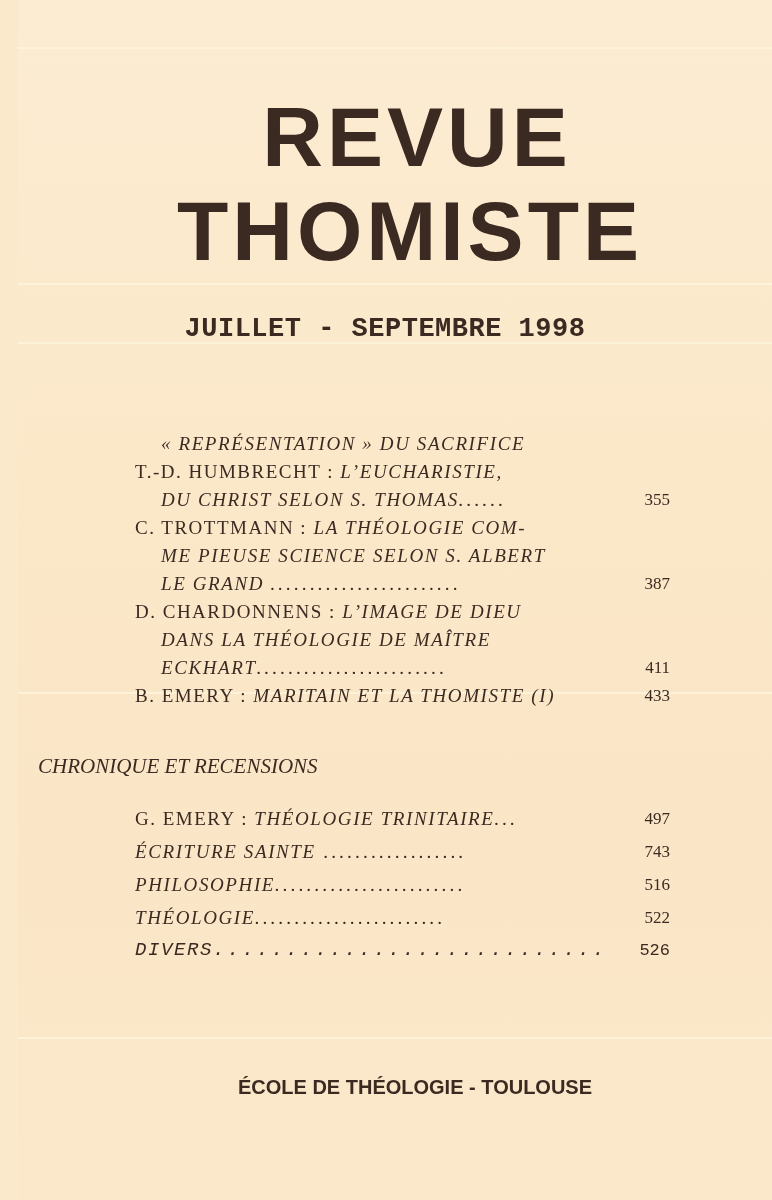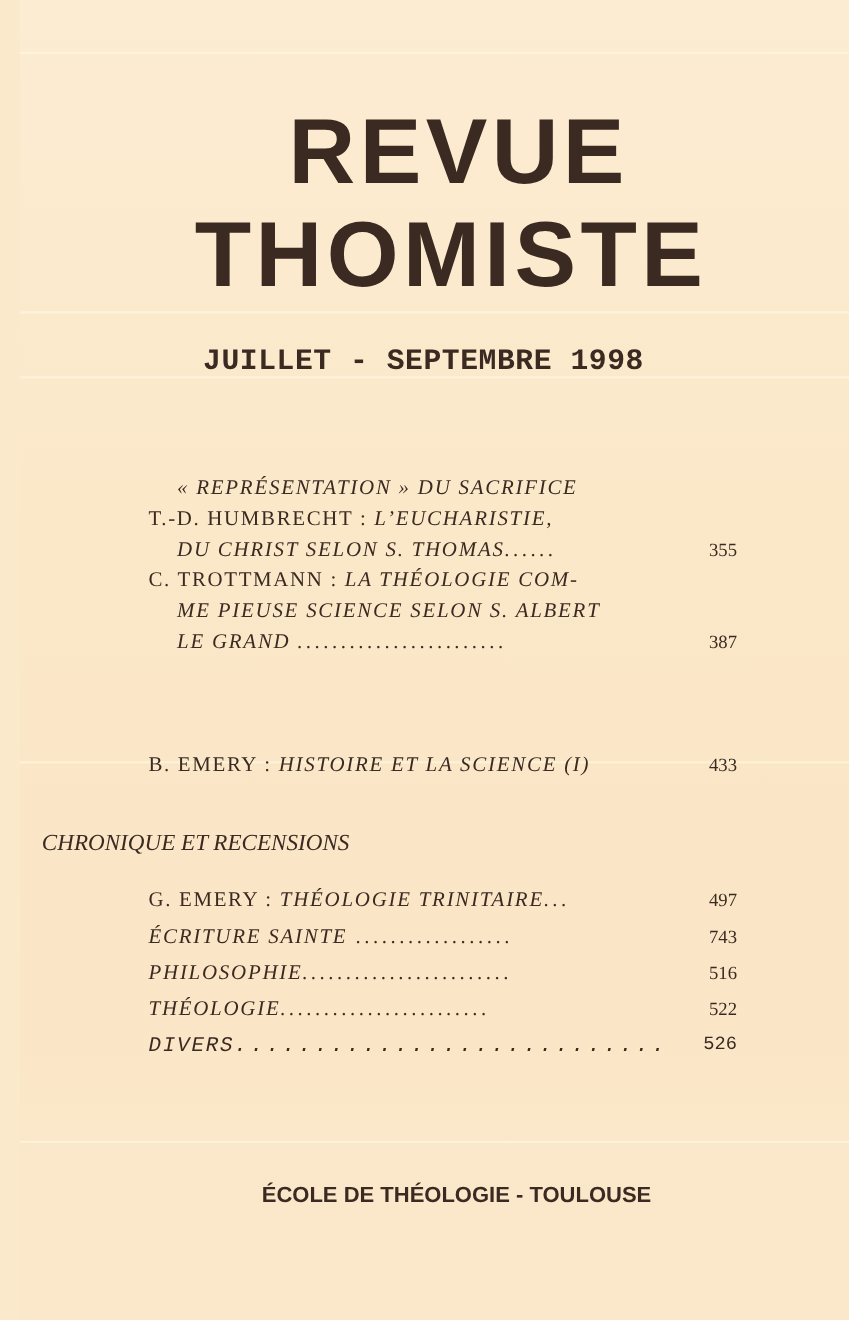--- a/index.html
+++ b/index.html
@@ -150,25 +150,38 @@
     <div class="line indent it">
       <span>ME PIEUSE SCIENCE SELON S. ALBERT</span>
     </div>
     <div class="line indent it">
       <span>LE GRAND</span>
       <span class="dots">........................</span>
       <span class="page">387</span>
     </div>
   </div>
 
+  <div class="toc" style="top:598px;">
+    <div class="line">
+      <span class="author">D. CHARDONNENS :</span>
+      <span class="it">L’IMAGE DE DIEU</span>
+    </div>
+    <div class="line indent it">
+      <span>DANS LA THÉOLOGIE DE MAÎTRE</span>
+    </div>
+    <div class="line indent it">
+      <span>ECKHART</span><span class="dots">........................</span>
+      <span class="page">411</span>
+    </div>
+  </div>
 
   <div class="toc" style="top:682px;">
     <div class="line">
       <span class="author">B. EMERY :</span>
-      <span class="it">HISTOIRE ET LA SCIENCE (I)</span>
+      <span class="it">MARITAIN ET LA THOMISTE (I)</span>
       <span class="page">433</span>
     </div>
   </div>
 
   <div class="section-heading">CHRONIQUE ET RECENSIONS</div>
 
   <div class="toc" style="top:802px;">
     <div class="line" style="height:33px; line-height:33px;">
       <span class="author">G. EMERY :</span>
       <span class="it">THÉOLOGIE TRINITAIRE</span><span class="dots">...</span>

